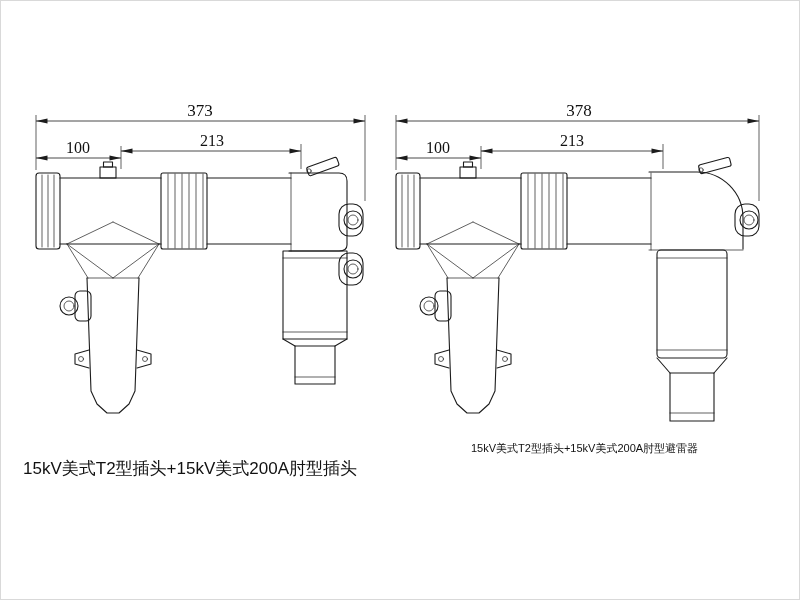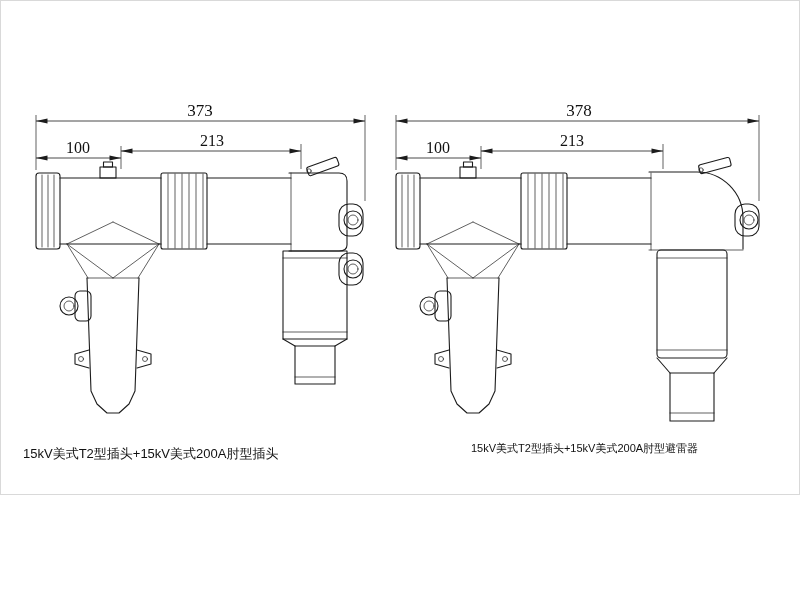--- a/index.html
+++ b/index.html
@@ -1,26 +1,26 @@
 <!DOCTYPE html>
 <html><head>
 <meta charset="utf-8">
 <style>
   * { margin:0; padding:0; box-sizing:border-box; }
   html,body { width:800px; height:600px; background:#ffffff; font-family:"Liberation Sans", sans-serif; }
-  .sheet { position:relative; width:800px; height:495px; background:#ffffff; border:1px solid #d9d9d9; overflow:hidden; }
+  .sheet { position:relative; width:800px; height:600px; background:#ffffff; border:1px solid #d9d9d9; overflow:hidden; }
   svg { position:absolute; left:0; top:0; }
   .outline { fill:none; stroke:#1c1c1c; stroke-width:1.1; stroke-linejoin:round; stroke-linecap:round; }
   .thin    { fill:none; stroke:#1c1c1c; stroke-width:0.7; stroke-linecap:round; }
   .dim     { fill:none; stroke:#1c1c1c; stroke-width:0.8; }
   .ext     { fill:none; stroke:#1c1c1c; stroke-width:0.7; }
   .dimtext { font-family:"Liberation Serif","DejaVu Serif",serif; font-size:17px; fill:#111111; text-anchor:middle; }
   .dimtext.small { font-size:16px; }
   .caption { position:absolute; color:#111111; white-space:nowrap; }
-  .caption-left  { left:22px;  top:444px; font-size:13px; }
+  .caption-left  { left:22px;  top:456px; font-size:17px; }
   .caption-right { left:470px; top:440px; font-size:11px; }
 </style>
 </head>
 <body>
 
 <div class="sheet">
 
   <svg width="800" height="600" viewBox="0 0 800 600">
     <defs>
       <marker id="dimarrow" markerWidth="14" markerHeight="8" refX="12.5" refY="4" orient="auto-start-reverse" markerUnits="userSpaceOnUse">

